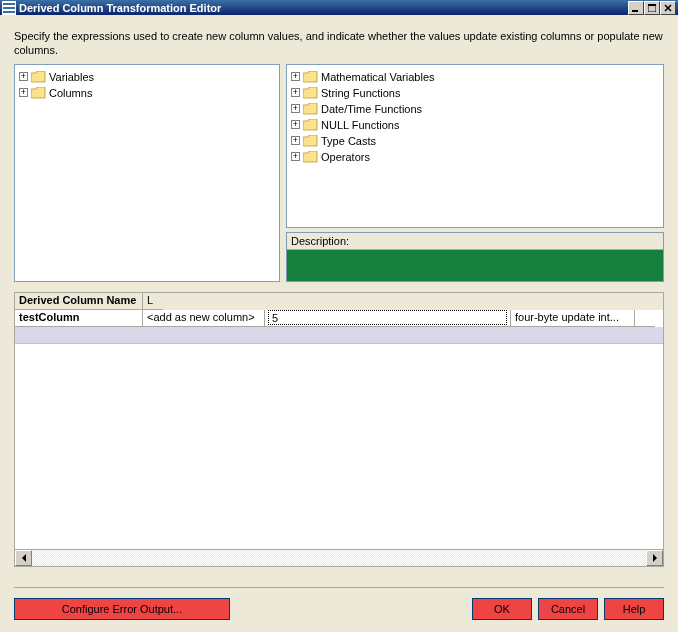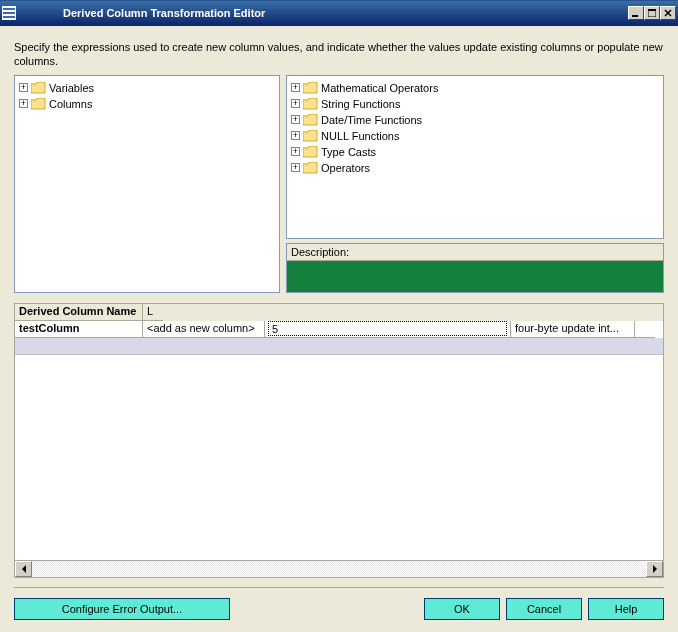--- a/index.html
+++ b/index.html
@@ -1,18 +1,18 @@
 <!DOCTYPE html>
 <html><head>
 <meta charset="utf-8">
 <style>
 * { box-sizing: border-box; font-family: Tahoma, sans-serif; font-size: 11px; }
 body { margin: 0; background: #ece9d8; width: 678px; height: 632px; position: relative; }
 
-.titlebar { background: linear-gradient(to bottom, #0a246a 0%, #3a6ea5 3%, #0a246a 100%); height: 26px; display: flex; align-items: center; padding: 0 2px; gap: 44px; }
+.titlebar { background: linear-gradient(to bottom, #0a246a 0%, #3a6ea5 3%, #0a246a 100%); height: 15px; display: flex; align-items: center; padding: 0 2px; }
 .titlebar-icon { width: 14px; height: 14px; background: #fff; display: flex; flex-direction: column; justify-content: space-around; padding: 1px; margin-right: 3px;}
 .titlebar-icon span { height: 2px; background: #3a6ea5; display:block;}
 .titlebar-text { color: #fff; font-weight: bold; flex: 1; }
 .titlebar-btns { display: flex; gap: 0; }
 .titlebar-btn { width: 16px; height: 14px; background: #d4d0c8; border: 1px solid #fff; border-right-color:#404040; border-bottom-color:#404040; display: flex; align-items: center; justify-content: center; cursor: pointer; }
 .titlebar-btn svg { width: 8px; height: 8px; }
 
 .instruction { padding: 14px 14px 6px 14px; color: #000; line-height: 1.3; }
 
 .panels { display: flex; gap: 6px; padding: 0 14px; height: 218px; }
@@ -42,23 +42,23 @@
 .grid-empty { background: #d8d8e8; height: 17px; border-bottom: 1px solid #c0c0d0; }
 .highlight-cell { position: relative; }
 .red-ring { position: absolute; border: 2px solid #cc0000; border-radius: 10px; left: -4px; right: -2px; top: -14px; height: 36px; pointer-events: none; z-index:5;}
 .active-cell { border: 1px dotted #000; margin: -1px; background:#fff; }
 .hscroll { height: 17px; background: #ece9d8; border-top: 1px solid #aca899; display: flex; }
 .hscroll-btn { width: 17px; height: 16px; background: #d4d0c8; border: 1px solid #fff; border-right-color:#808080; border-bottom-color:#808080; display:flex;align-items:center;justify-content:center;cursor:pointer;}
 .hscroll-track { flex: 1; background: repeating-conic-gradient(#e8e8e8 0 25%, #fff 0 50%) 0 0/2px 2px; }
 
 .bottom-buttons { position: absolute; bottom: 12px; left: 14px; right: 14px; display: flex; align-items: center; border-top: 1px solid #fff; padding-top: 10px; }
 .bottom-buttons::before { content:''; position:absolute; top:-1px; left:0; right:0; height:1px; background:#aca899;}
-.btn { background: #5eead4; border: 1px solid #003c74; padding: 4px 8px; cursor: pointer; text-align: center; }
+.btn { background: #ef4444; border: 1px solid #003c74; padding: 4px 8px; cursor: pointer; text-align: center; }
 .btn-wide { width: 216px; }
-.btn-std { width: 76px; }
+.btn-std { width: 60px; }
 .spacer { flex: 1; }
 .btn + .btn { margin-left: 6px; }
 </style>
 </head>
 <body>
 
 <div class="titlebar">
   <div class="titlebar-icon">
       <span></span>
       <span></span>
@@ -110,21 +110,21 @@
   </div>
   <div class="right-col">
     <div class="func-panel">
       <div class="tree-item">
         <div class="expander">+</div>
         <div class="folder-icon">
             <svg viewBox="0 0 15 12">
               <path d="M0 2 L5 2 L6 0 L14 0 L14 11 L0 11 Z" fill="#fce28b" stroke="#b8860b" stroke-width="0.7"></path>
             </svg>
           </div>
-        <span class="tree-label">Mathematical Operators</span>
+        <span class="tree-label">Mathematical Variables</span>
       </div>
       <div class="tree-item">
         <div class="expander">+</div>
         <div class="folder-icon">
             <svg viewBox="0 0 15 12">
               <path d="M0 2 L5 2 L6 0 L14 0 L14 11 L0 11 Z" fill="#fce28b" stroke="#b8860b" stroke-width="0.7"></path>
             </svg>
           </div>
         <span class="tree-label">String Functions</span>
       </div>

